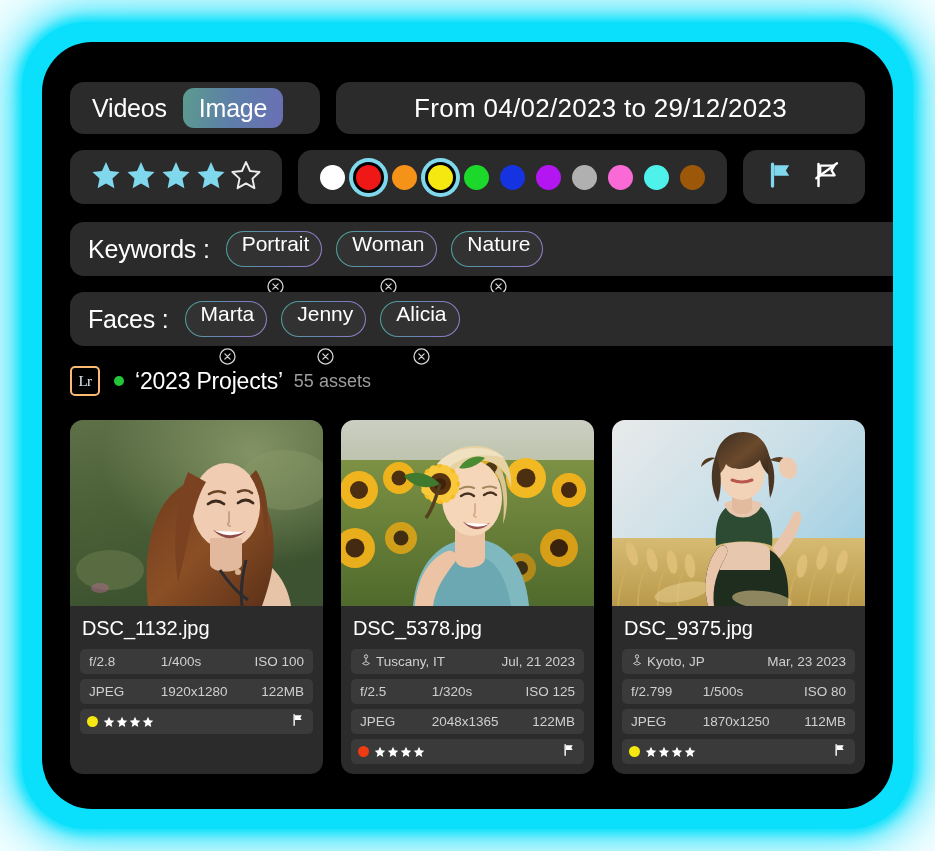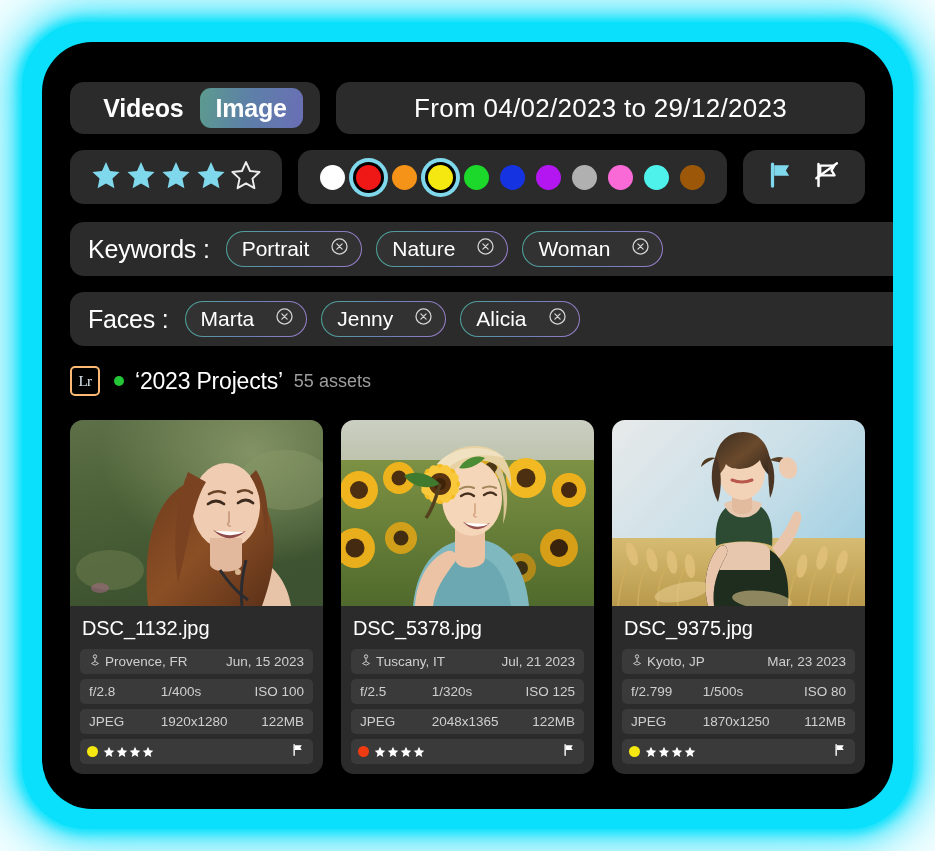--- a/index.html
+++ b/index.html
@@ -47,23 +47,22 @@
 
   
   .r1 {
     position: absolute; left: 28px; top: 40px;
     width: 795px; height: 52px;
     display: flex; gap: 16px;
   }
   .segmented {
     width: 250px; height: 52px;
     padding: 0 6px 0 0;
-    justify-content: center;
+    justify-content: flex-start;
     gap: 0;
-    font-weight: bold;
   }
   .seg {
     height: 40px;
     display: flex; align-items: center; justify-content: center;
     padding: 0 16px;
     color: #ffffff;
     font-size: 25px;
     border-radius: 11px;
     letter-spacing: -.2px;
   }
@@ -132,20 +131,21 @@
     display: flex; align-items: center; gap: 21px;
     padding: 0 12px 0 15px;
     border-radius: 18px;
     background:
       linear-gradient(#323232,#323232) padding-box,
       linear-gradient(100deg,#4aa596 0%, #6d7fb9 55%, #9a7ec9 100%) border-box;
     border: 1.6px solid transparent;
     color: #ffffff;
     font-size: 21px;
     white-space: nowrap;
+    flex-direction: column;
   }
   .xmark { display:block; }
 
   
   .projline {
     position: absolute; left: 28px; top: 322px;
     height: 34px;
     display: flex; align-items: center; gap: 11px;
   }
   .lr {
@@ -290,28 +290,28 @@
     <div class="bar chipbar r3">
       <span class="chiplabel">Keywords :</span>
       <span class="chip">
         <span>Portrait</span>
         <span class="xmark"><svg width="19" height="19" viewBox="0 0 24 24">
               <circle cx="12" cy="12" r="9.5" fill="none" stroke="#d4d4d4" stroke-width="1.6"></circle>
               <path d="M8.7 8.7l6.6 6.6M15.3 8.7l-6.6 6.6" stroke="#d4d4d4" stroke-width="1.6" stroke-linecap="round"></path>
             </svg></span>
       </span>
       <span class="chip">
-        <span>Nature</span>
+        <span>Woman</span>
         <span class="xmark"><svg width="19" height="19" viewBox="0 0 24 24">
               <circle cx="12" cy="12" r="9.5" fill="none" stroke="#d4d4d4" stroke-width="1.6"></circle>
               <path d="M8.7 8.7l6.6 6.6M15.3 8.7l-6.6 6.6" stroke="#d4d4d4" stroke-width="1.6" stroke-linecap="round"></path>
             </svg></span>
       </span>
       <span class="chip">
-        <span>Woman</span>
+        <span>Nature</span>
         <span class="xmark"><svg width="19" height="19" viewBox="0 0 24 24">
               <circle cx="12" cy="12" r="9.5" fill="none" stroke="#d4d4d4" stroke-width="1.6"></circle>
               <path d="M8.7 8.7l6.6 6.6M15.3 8.7l-6.6 6.6" stroke="#d4d4d4" stroke-width="1.6" stroke-linecap="round"></path>
             </svg></span>
       </span>
     </div>
 
     <div class="bar chipbar r4">
       <span class="chiplabel">Faces :</span>
       <span class="chip">
@@ -393,31 +393,20 @@
             <path d="M143 110q16 16 33 1 -16 6 -33 -1z" fill="#8e4a48"></path>
             <path d="M145 111q15 8 29 1z" fill="#ffffff"></path>
 
             <path d="M150 150c8 12 16 22 28 30" stroke="#2c2c30" stroke-width="3" fill="none"></path>
             <path d="M176 140c-4 16-6 30-4 46" stroke="#2c2c30" stroke-width="3" fill="none"></path>
             <circle cx="168" cy="152" r="3" fill="#d8b58f"></circle>
           </svg>
         </div>
         <div class="cardbody">
           <div class="fname">DSC_1132.jpg</div>
-          <div class="metarow two">
-            <span class="m-l">
-              <span class="pin"><svg width="12" height="12" viewBox="0 0 24 24">
-                    <circle cx="12" cy="5" r="3.4" fill="none" stroke="#cfcfcf" stroke-width="2"></circle>
-                    <path d="M12 8.4v7" stroke="#cfcfcf" stroke-width="2"></path>
-                    <path d="M5 19l7-4 7 4-7 3.4z" fill="none" stroke="#cfcfcf" stroke-width="1.8" stroke-linejoin="round"></path>
-                  </svg></span>
-              <span>Provence, FR</span>
-            </span>
-            <span class="m-r">Jun, 15 2023</span>
-          </div>
           <div class="metarow three">
             <span class="m-l">f/2.8</span>
             <span class="m-c">1/400s</span>
             <span class="m-r">ISO 100</span>
           </div>
           <div class="metarow three">
             <span class="m-l">JPEG</span>
             <span class="m-c">1920x1280</span>
             <span class="m-r">122MB</span>
           </div>

